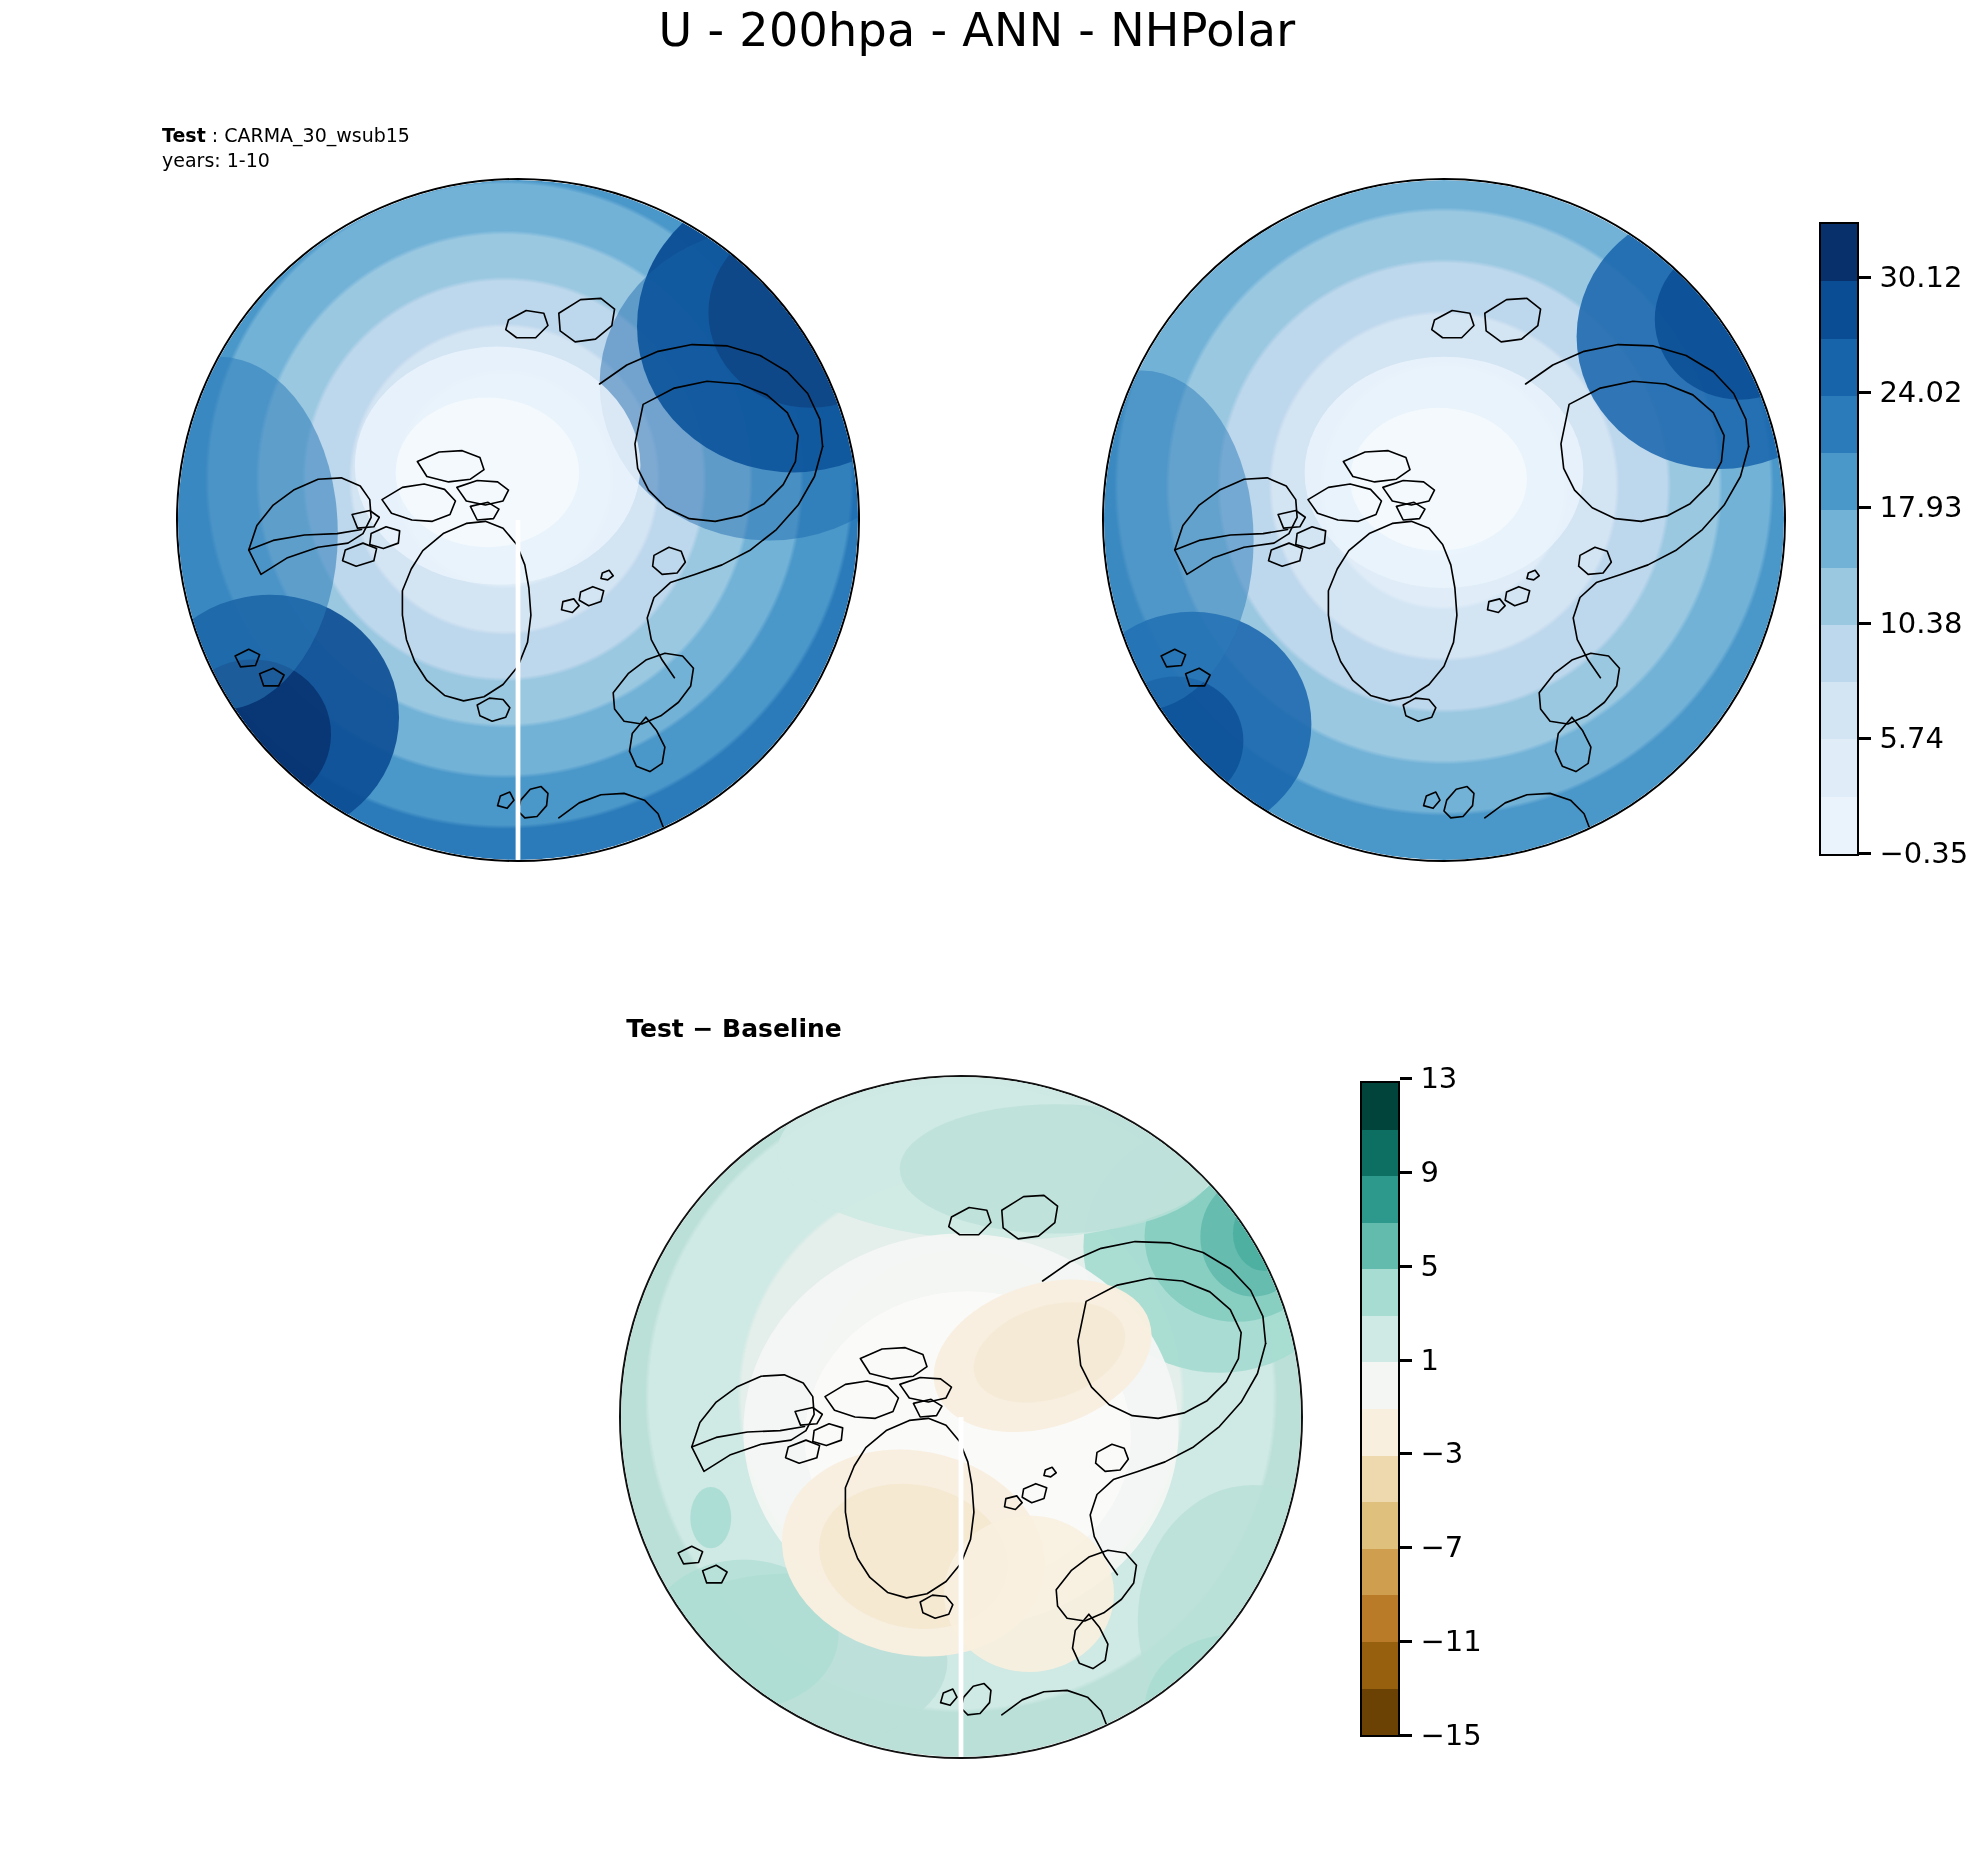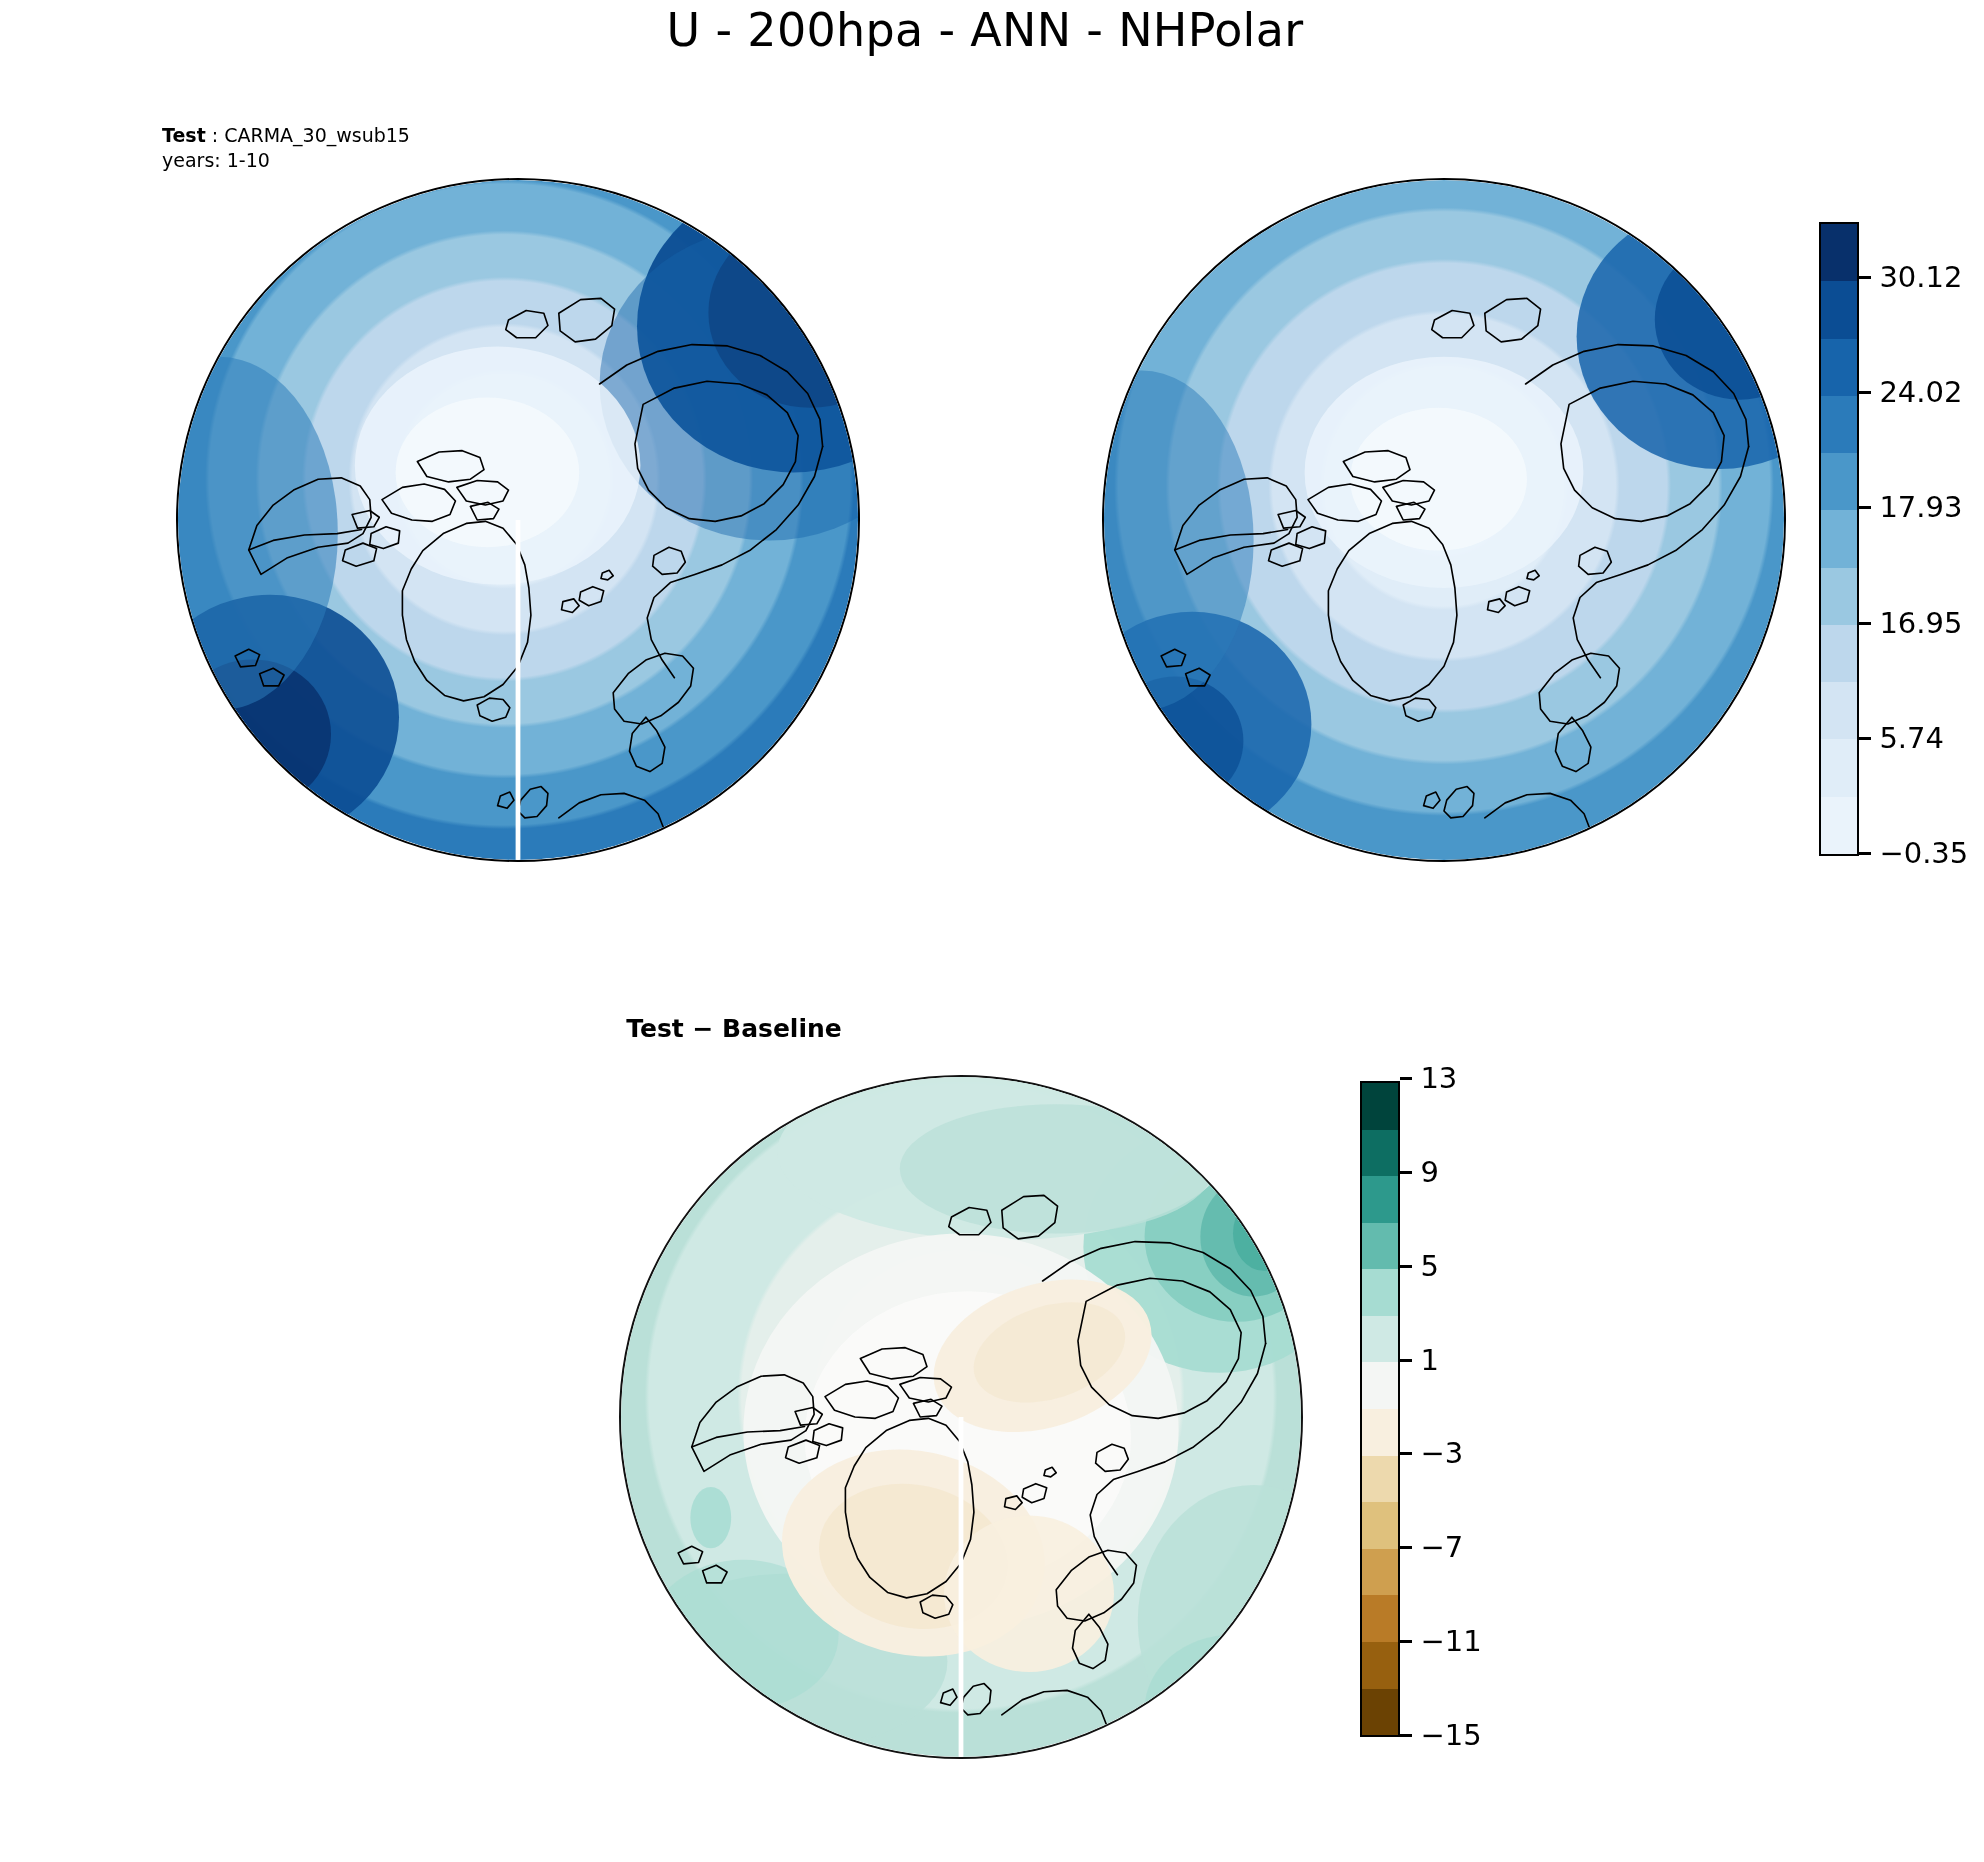--- a/index.html
+++ b/index.html
@@ -17,21 +17,21 @@
   }
   .figure {
     position: absolute;
     inset: 0;
     background: #ffffff;
   }
   
   #suptitle {
     position: absolute;
     top: 7px;
-    left: 8px;
+    left: 0;
     width: 1954px;
     text-align: center;
     font-size: 46px;
     font-weight: 400;
     letter-spacing: 0.3px;
     line-height: 1.0;
     white-space: pre;
   }
   
   .meta-block {
@@ -424,21 +424,21 @@
         <div style="background: rgb(154, 200, 225);"></div>
         <div style="background: rgb(189, 215, 236);"></div>
         <div style="background: rgb(211, 228, 243);"></div>
         <div style="background: rgb(224, 237, 248);"></div>
         <div style="background: rgb(234, 243, 251);"></div>
       </div>
     <div class="ticks" id="cbar-main-ticks">
         <div class="tick" style="top: 41px;"><span class="dash"></span><span class="lbl">30.12</span></div>
         <div class="tick" style="top: 156px;"><span class="dash"></span><span class="lbl">24.02</span></div>
         <div class="tick" style="top: 271px;"><span class="dash"></span><span class="lbl">17.93</span></div>
-        <div class="tick" style="top: 387px;"><span class="dash"></span><span class="lbl">16.95</span></div>
+        <div class="tick" style="top: 387px;"><span class="dash"></span><span class="lbl">10.38</span></div>
         <div class="tick" style="top: 502px;"><span class="dash"></span><span class="lbl">5.74</span></div>
         <div class="tick" style="top: 617px;"><span class="dash"></span><span class="lbl">−0.35</span></div>
       </div>
   </div>
 
   <div class="cbar" id="cbar-diff">
     <div class="bar" id="cbar-diff-bar">
         <div style="background: rgb(0, 68, 60);"></div>
         <div style="background: rgb(13, 110, 98);"></div>
         <div style="background: rgb(45, 153, 140);"></div>

